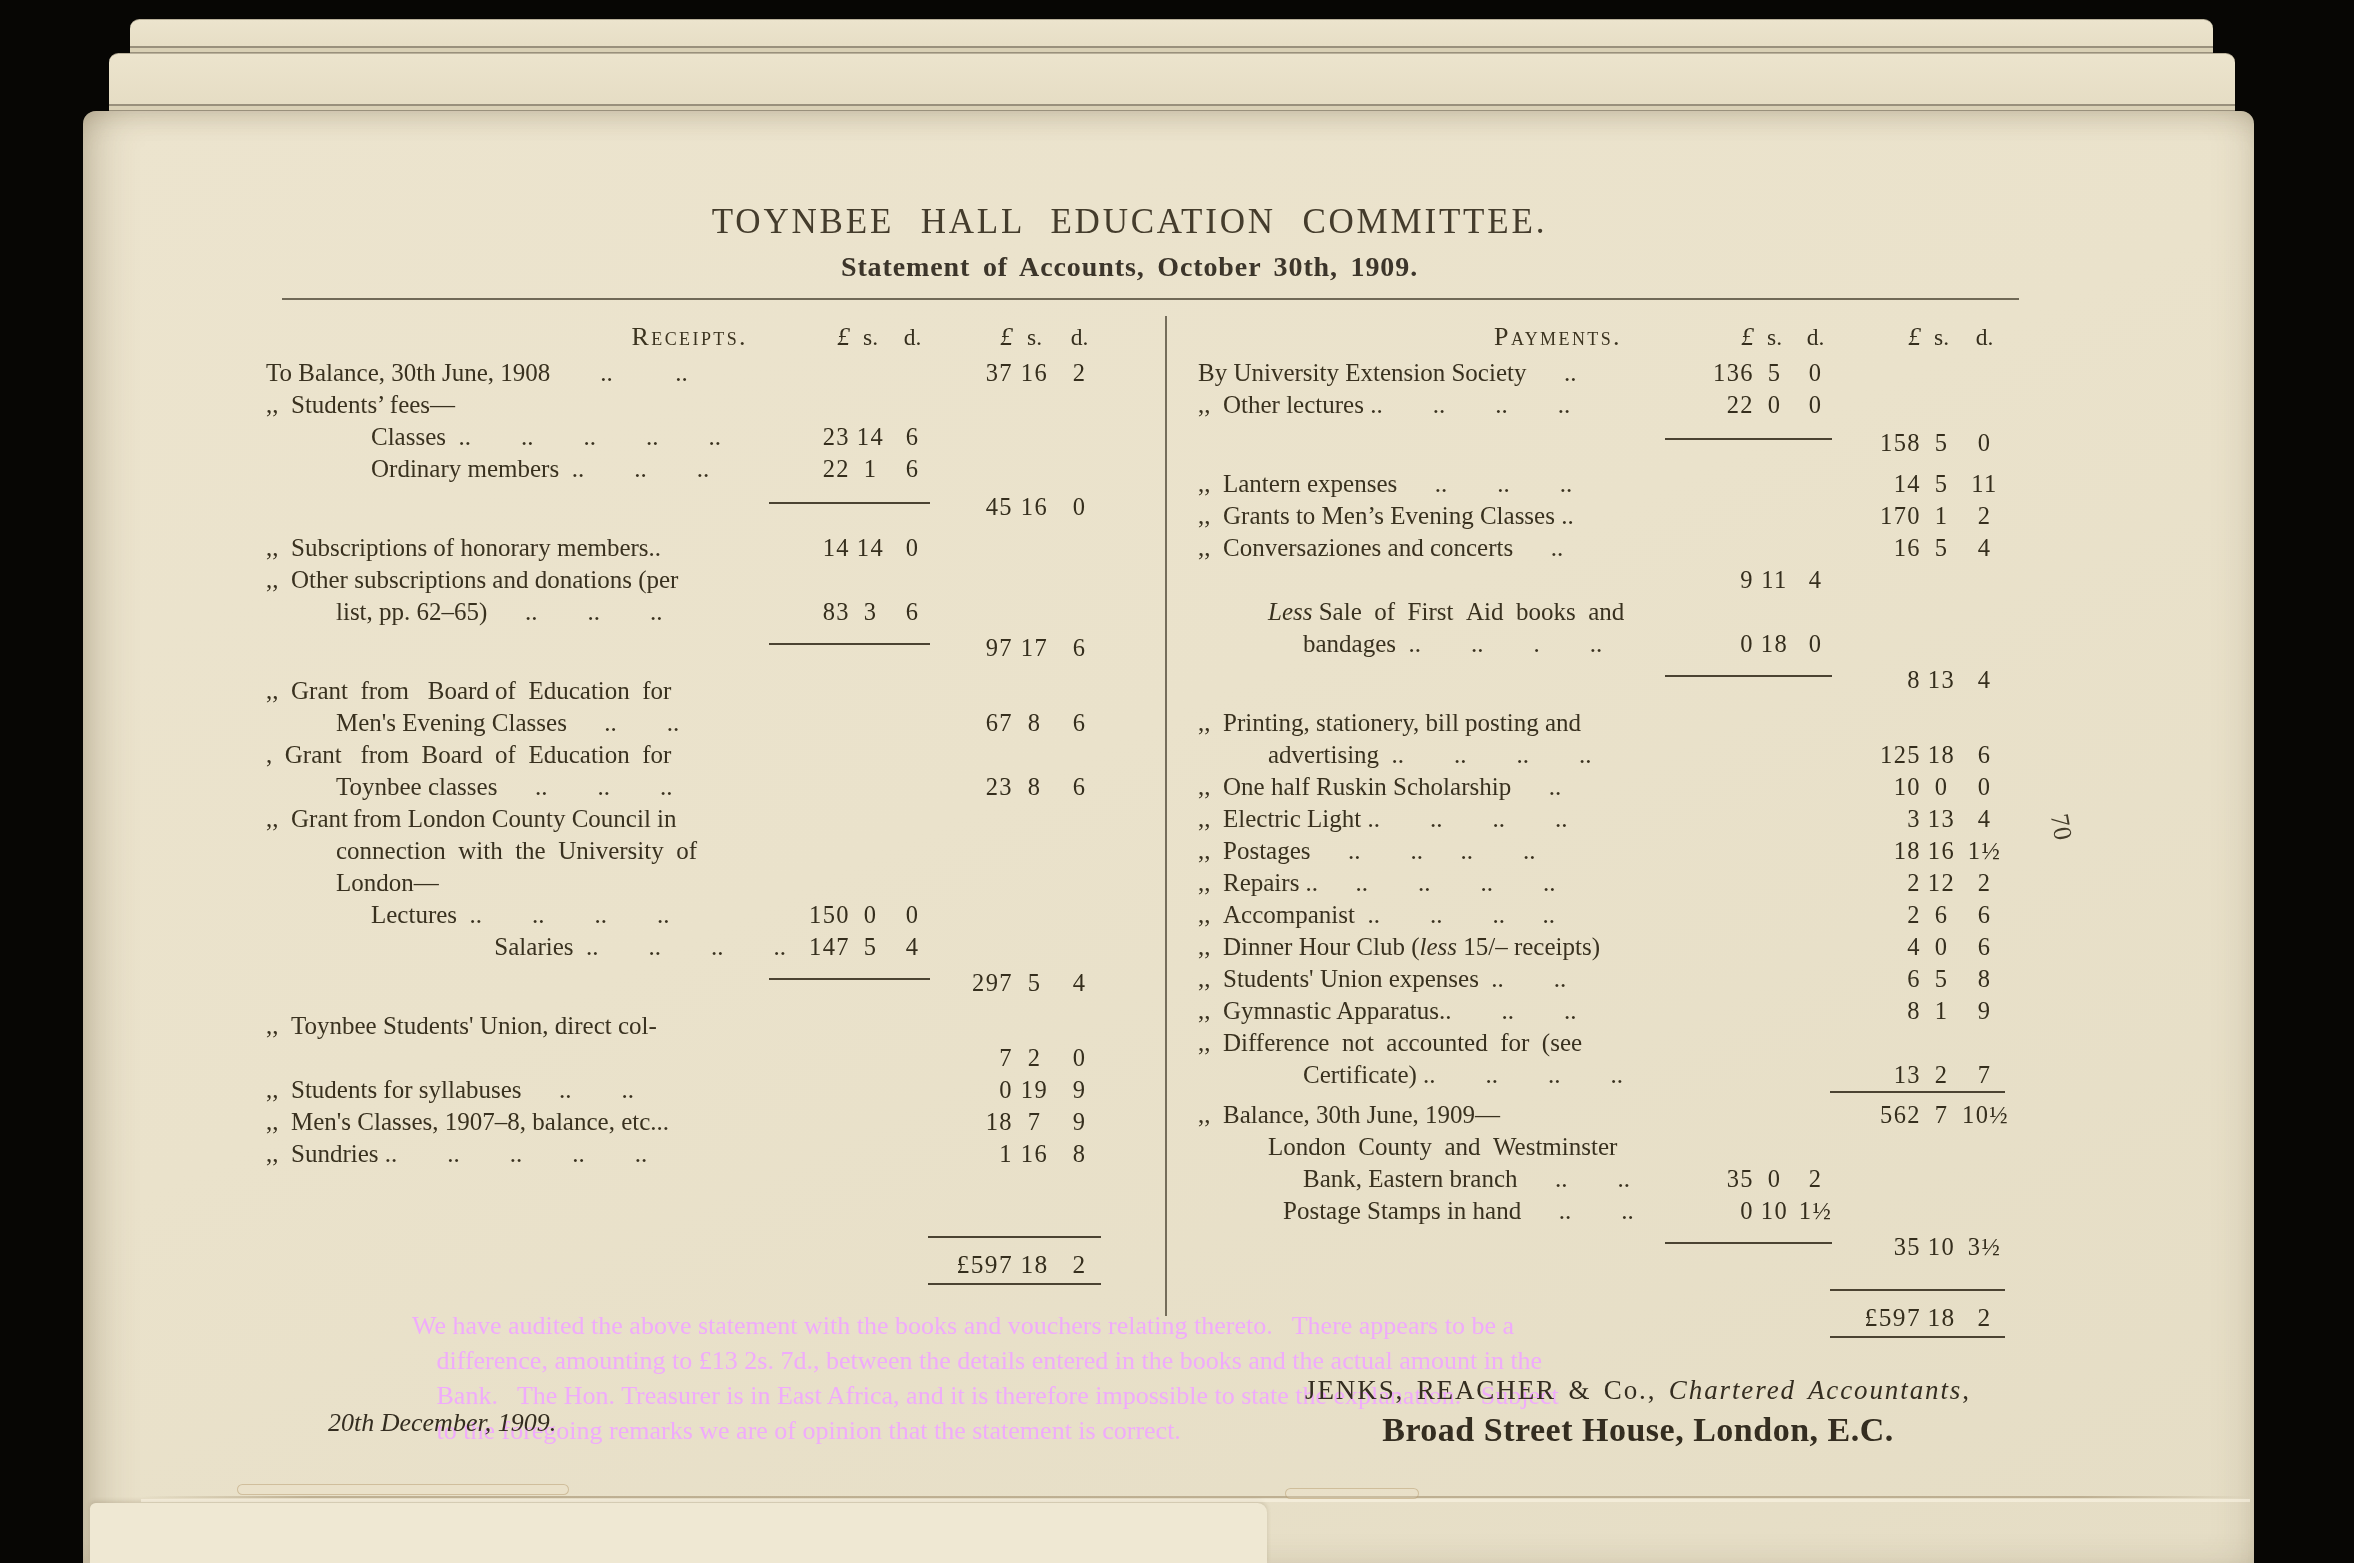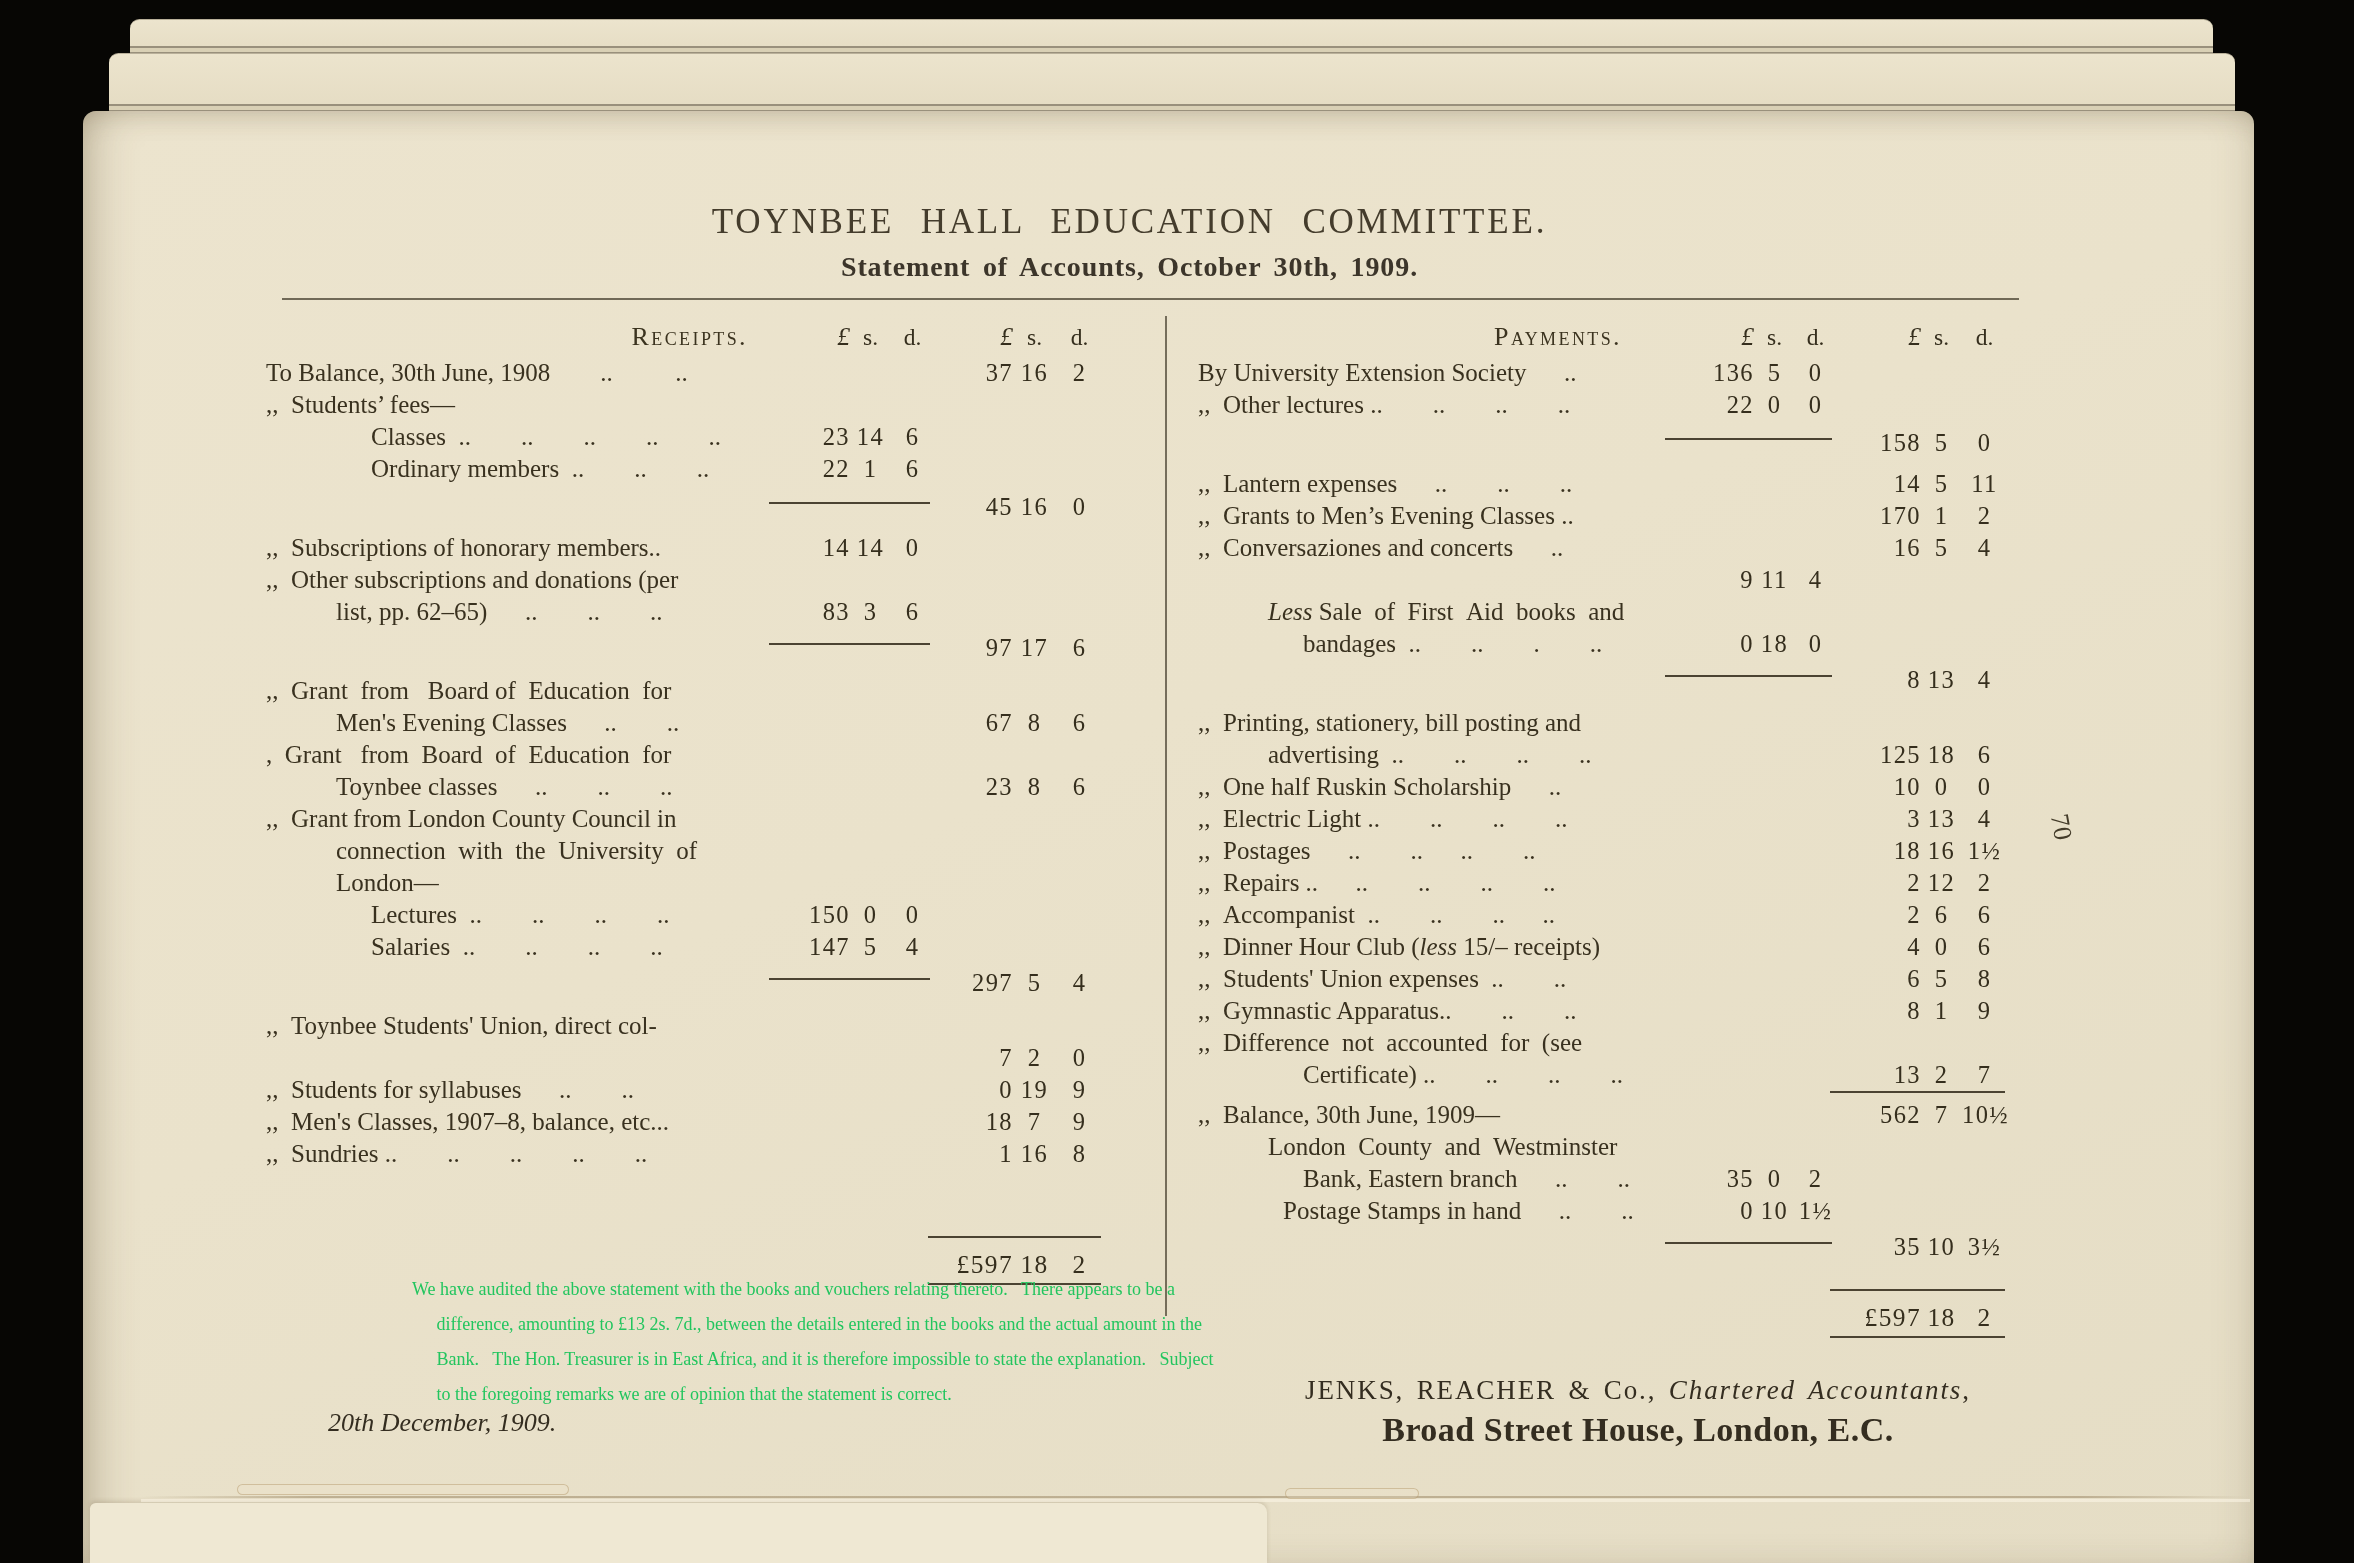--- a/index.html
+++ b/index.html
@@ -51,21 +51,21 @@
   .amt{text-align:center;font-size:24.5px;letter-spacing:1.4px;color:#352e1d}
   .amt.pound{text-align:right}
   .hdr{font-size:23.5px;letter-spacing:0}
   .cur-p{font-style:italic;font-size:25.4px}
   .rule{border-top:2.4px solid #4b4332;align-self:center;position:relative;top:-3.8px;margin-left:-17px;margin-right:3.8px}
   .rule.r-out{margin-left:-5.6px;margin-right:1.9px}
   .rulerow{line-height:13px;height:13px}
   .totalrow{line-height:34px;font-size:25.4px}
   .totalrow .amt{font-size:25.4px}
 
-  .audit{position:absolute;left:412px;top:1272px;width:1601px;font-size:18px;line-height:35px;color:#22c55e}
+  .audit{position:absolute;left:412px;top:1308px;width:1601px;font-size:26px;line-height:35px;color:#f0abfc}
   .audit-line{white-space:nowrap}
   .audit-line.ind{padding-left:24.5px}
 
   .sig{position:absolute;left:1252px;top:1375px;width:772px;text-align:center;color:#342d20}
   .sig-firm{font-size:27px;letter-spacing:1.9px;word-spacing:3.8px;white-space:nowrap}
   .sig-addr{font-size:34px;font-weight:700;margin-top:4.7px;letter-spacing:0.5px}
   .date-line{position:absolute;left:328px;top:1408px;font-size:26px;font-style:italic;color:#342d20}
   .folio{position:absolute;left:2048px;top:812px;font-size:26px;color:#443c2a;transform:rotate(80deg)}
   i{font-style:italic}
 </style>
@@ -183,21 +183,21 @@
         <div class="tline ">
           <div class="lbl i2" style="grid-column: 1;">London—</div>
         </div>
         <div class="tline ">
           <div class="lbl i3" style="grid-column: 1;">Lectures ..  ..  ..  ..</div>
           <div class="amt pound" style="grid-column: 2;">150</div>
           <div class="amt" style="grid-column: 3;">0</div>
           <div class="amt" style="grid-column: 4;">0</div>
         </div>
         <div class="tline ">
-          <div class="lbl i3" style="grid-column: 1;">Salaries ..  ..  ..  ..</div>
+          <div class="lbl i3" style="grid-column: 1; text-align: right;">Salaries ..  ..  ..  ..</div>
           <div class="amt pound" style="grid-column: 2;">147</div>
           <div class="amt" style="grid-column: 3;">5</div>
           <div class="amt" style="grid-column: 4;">4</div>
         </div>
         <div style="height: 3.8px;"></div>
         <div class="tline ">
           <div class="rule" style="grid-column: 2 / 5;"></div>
           <div class="amt pound" style="grid-column: 5;">297</div>
           <div class="amt" style="grid-column: 6;">5</div>
           <div class="amt" style="grid-column: 7;">4</div>

